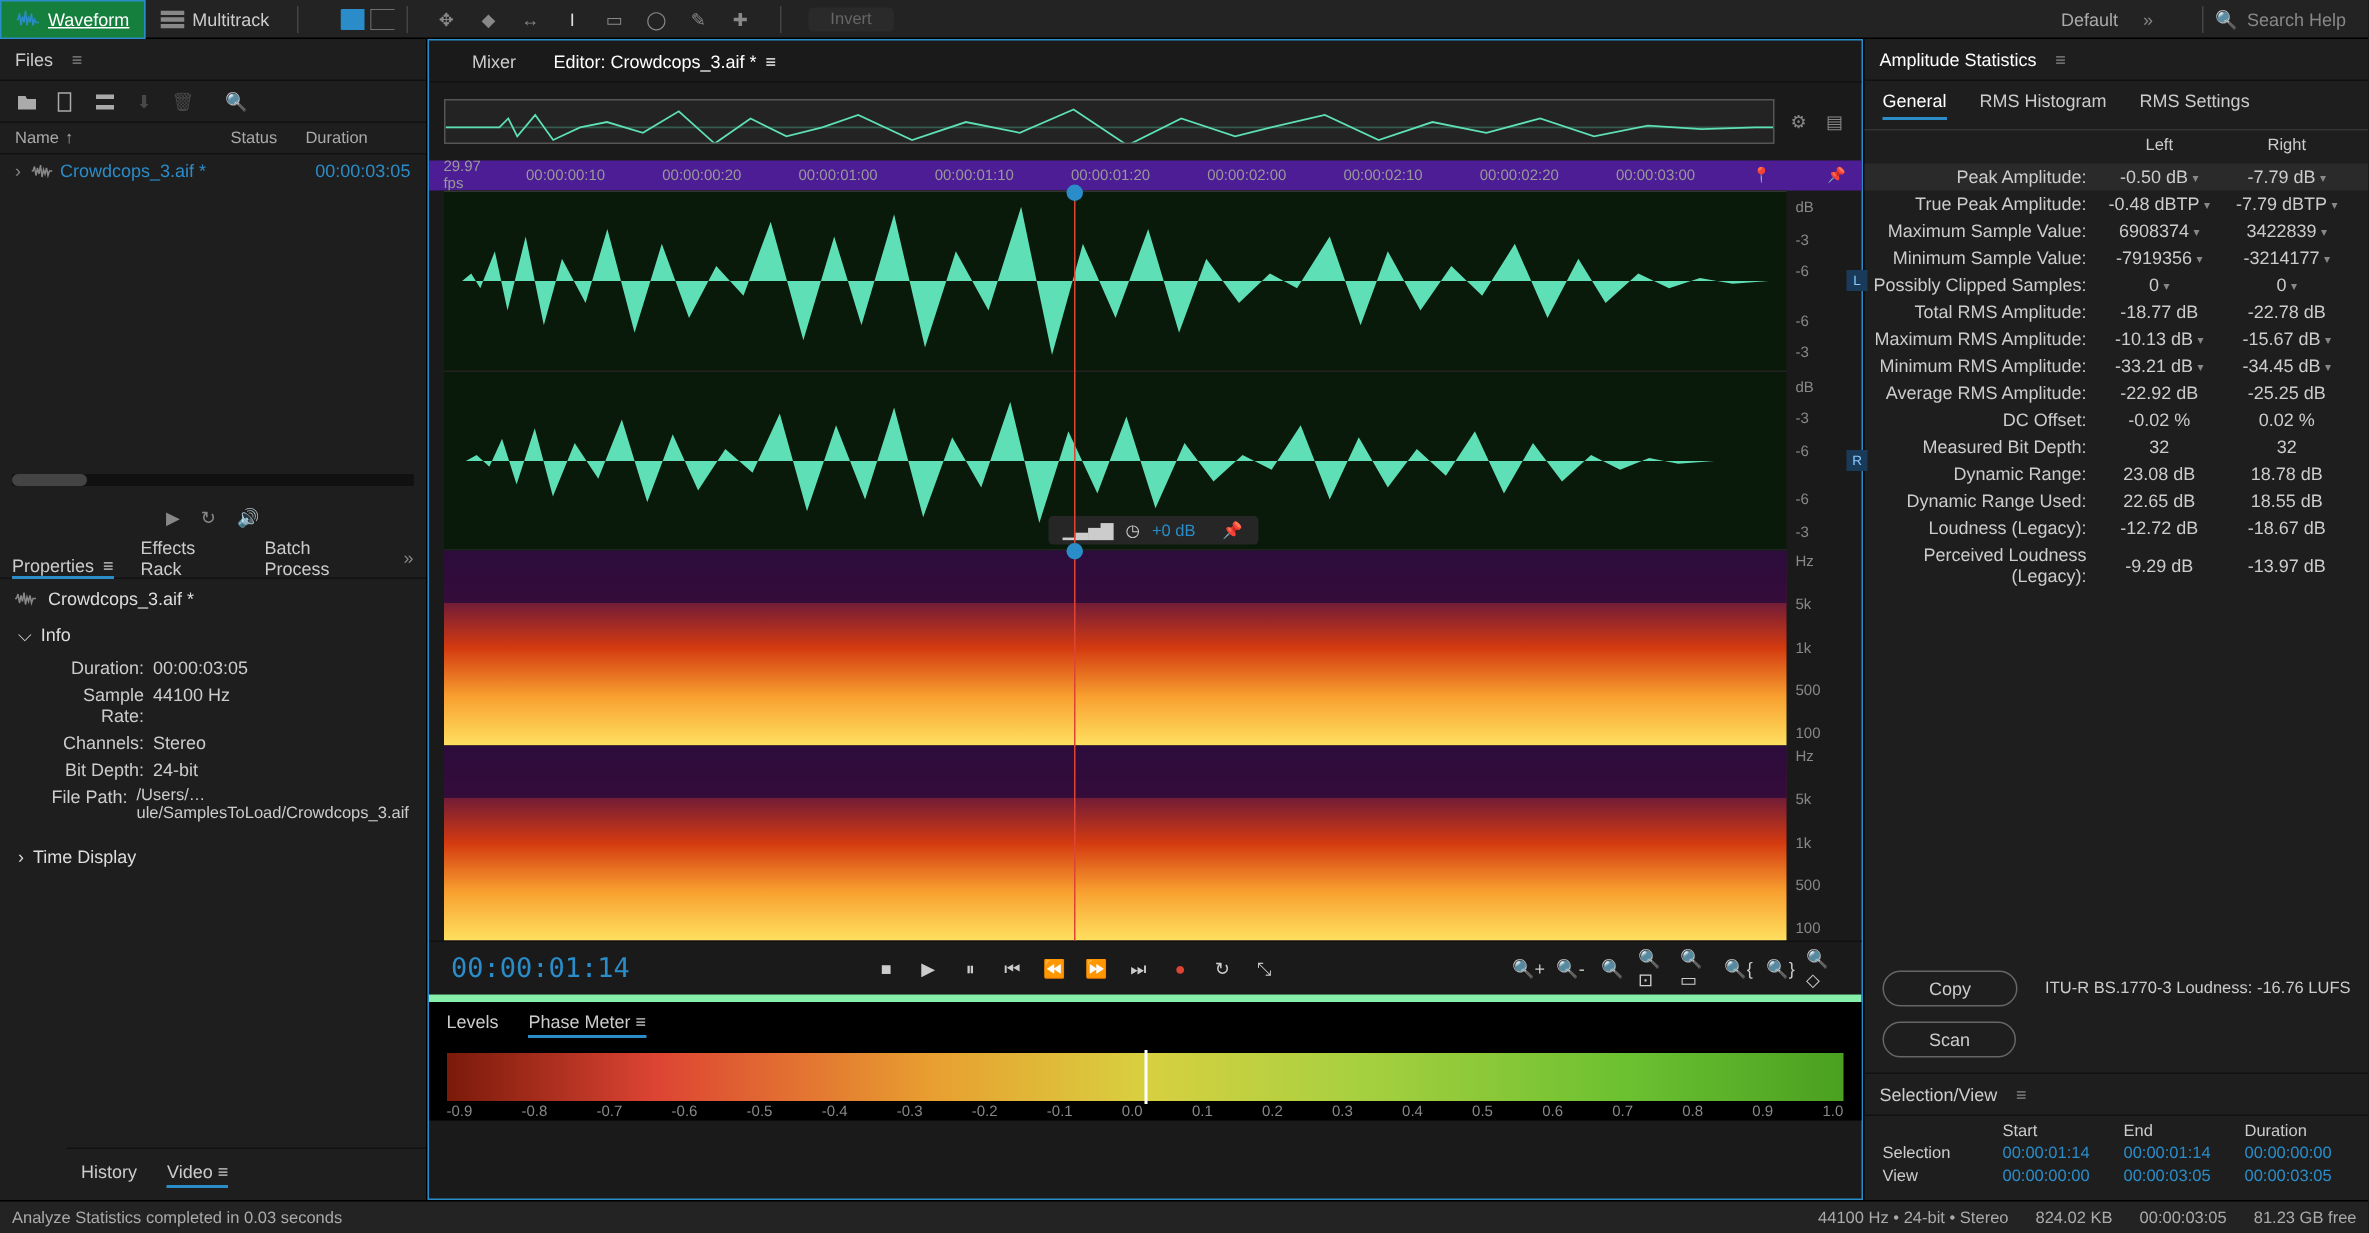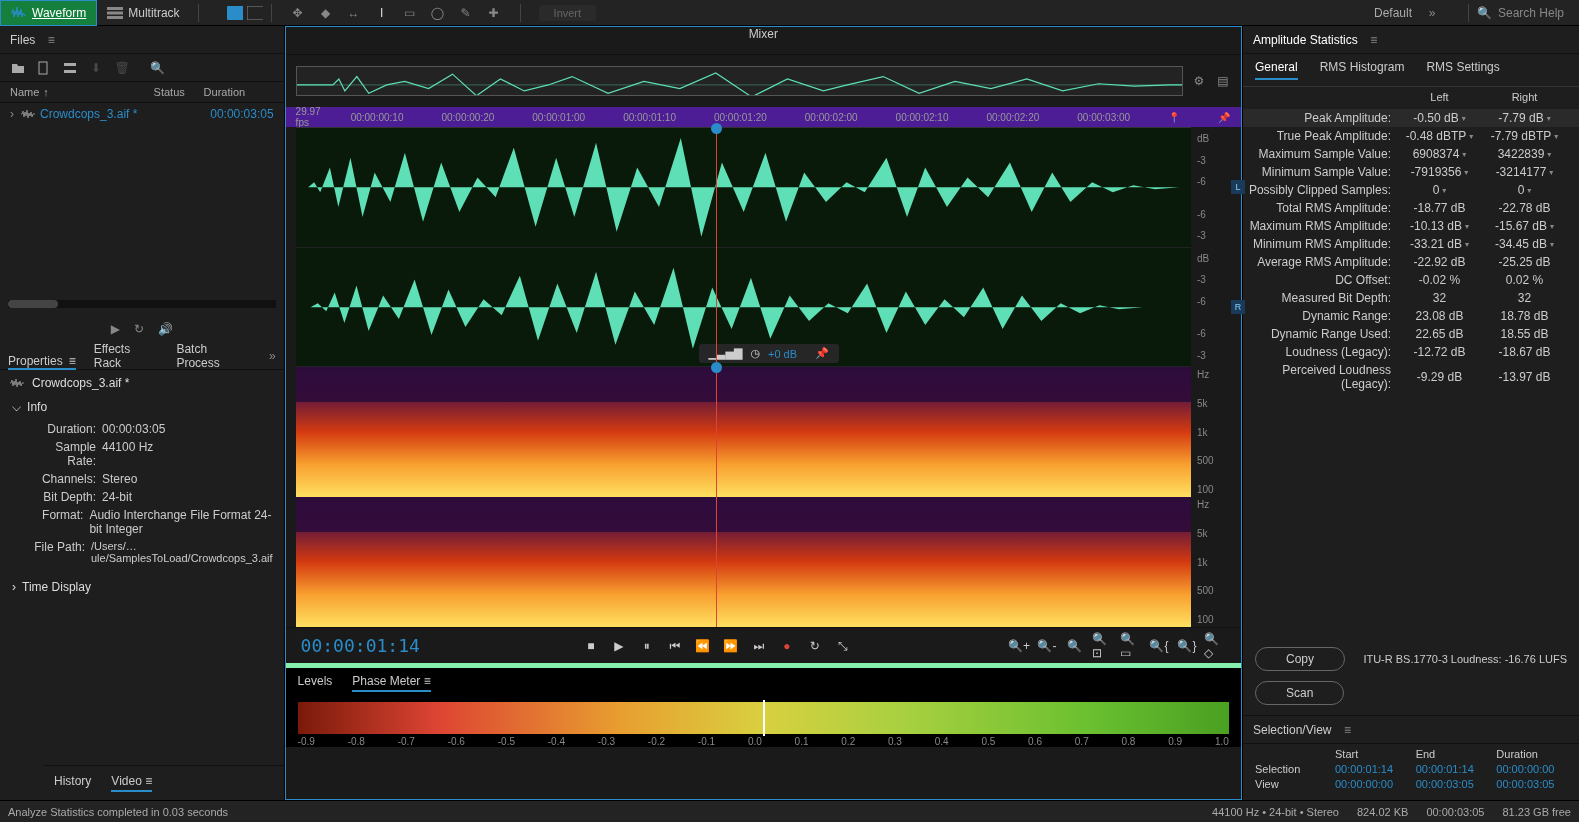--- a/index.html
+++ b/index.html
@@ -32,21 +32,21 @@
 .section-hdr { display:flex; align-items:center; gap:6px; padding:4px 12px; cursor:pointer; color:#ddd;}
 .info-grid { padding:2px 0 10px 24px; }
 .info-grid div { display:flex; padding:2px 0; font-size:12px; }
 .info-grid .lbl { width:72px; text-align:right; color:#ccc; margin-right:6px; }
 .info-grid .val { color:#ccc; }
 .bottom-tabs { display:flex; padding:8px 10px; gap:20px; border-top:1px solid #111;margin-left:44px;}
 .bottom-tabs .t { cursor:pointer; }
 .bottom-tabs .t.active { border-bottom:2px solid #2a8cc8; padding-bottom:2px; }
 
 .center-col { flex:1; display:flex; flex-direction:column; background:#1a1a1a; border:1px solid #2a8cc8; }
-.center-tabs { display:flex; align-items:center; height:28px; padding:0 29px; gap:25px; border-bottom:1px solid #111;flex-direction:column; }
+.center-tabs { display:flex; align-items:center; height:28px; padding:0 29px; gap:25px; border-bottom:1px solid #111; }
 .center-tabs .ct { cursor:pointer; display:flex; align-items:center; gap:6px; }
 .overview { height:40px; margin:6px 10px; display:flex; align-items:center; gap:8px; }
 .overview-box { flex:1; height:30px; border:1px solid #555; background:#232323; position:relative; overflow:hidden; }
 .ov-wave { position:absolute; top:0; bottom:0; left:0; right:0; }
 .timeline-ruler { height:20px; display:flex; align-items:center; padding:0 10px; background:#4c1d95; font-size:10px; color:#999; gap:38px; }
 .timeline-ruler span:first-child { margin-right:-8px; }
 .waveform-area { height:240px; background:#0a1a0a; position:relative; margin:0 50px 0 10px; border-top:1px solid #333; }
 .wave-channel { height:50%; position:relative; border-bottom:1px solid #222; }
 .wave-svg { width:100%; height:100%; }
 .playhead { position:absolute; top:0; bottom:0; width:1px; background:#d43; left:47%; z-index:5; }
@@ -242,24 +242,20 @@
         </div>
       <div>
           <span class="lbl">Channels:</span>
           <span class="val">Stereo</span>
         </div>
       <div>
           <span class="lbl">Bit Depth:</span>
           <span class="val">24-bit</span>
         </div>
       <div>
-          <span class="lbl">Format:</span>
-          <span class="val">Audio Interchange File Format 24-bit Integer</span>
-        </div>
-      <div>
           <span class="lbl">File Path:</span>
           <span class="val" style="font-size:11px;">/Users/…ule/SamplesToLoad/Crowdcops_3.aif</span>
         </div>
     </div>
     <div class="section-hdr">
       <span>›</span>
       <span>Time Display</span>
     </div>
     <div style="flex:1"></div>
     <div class="bottom-tabs">

